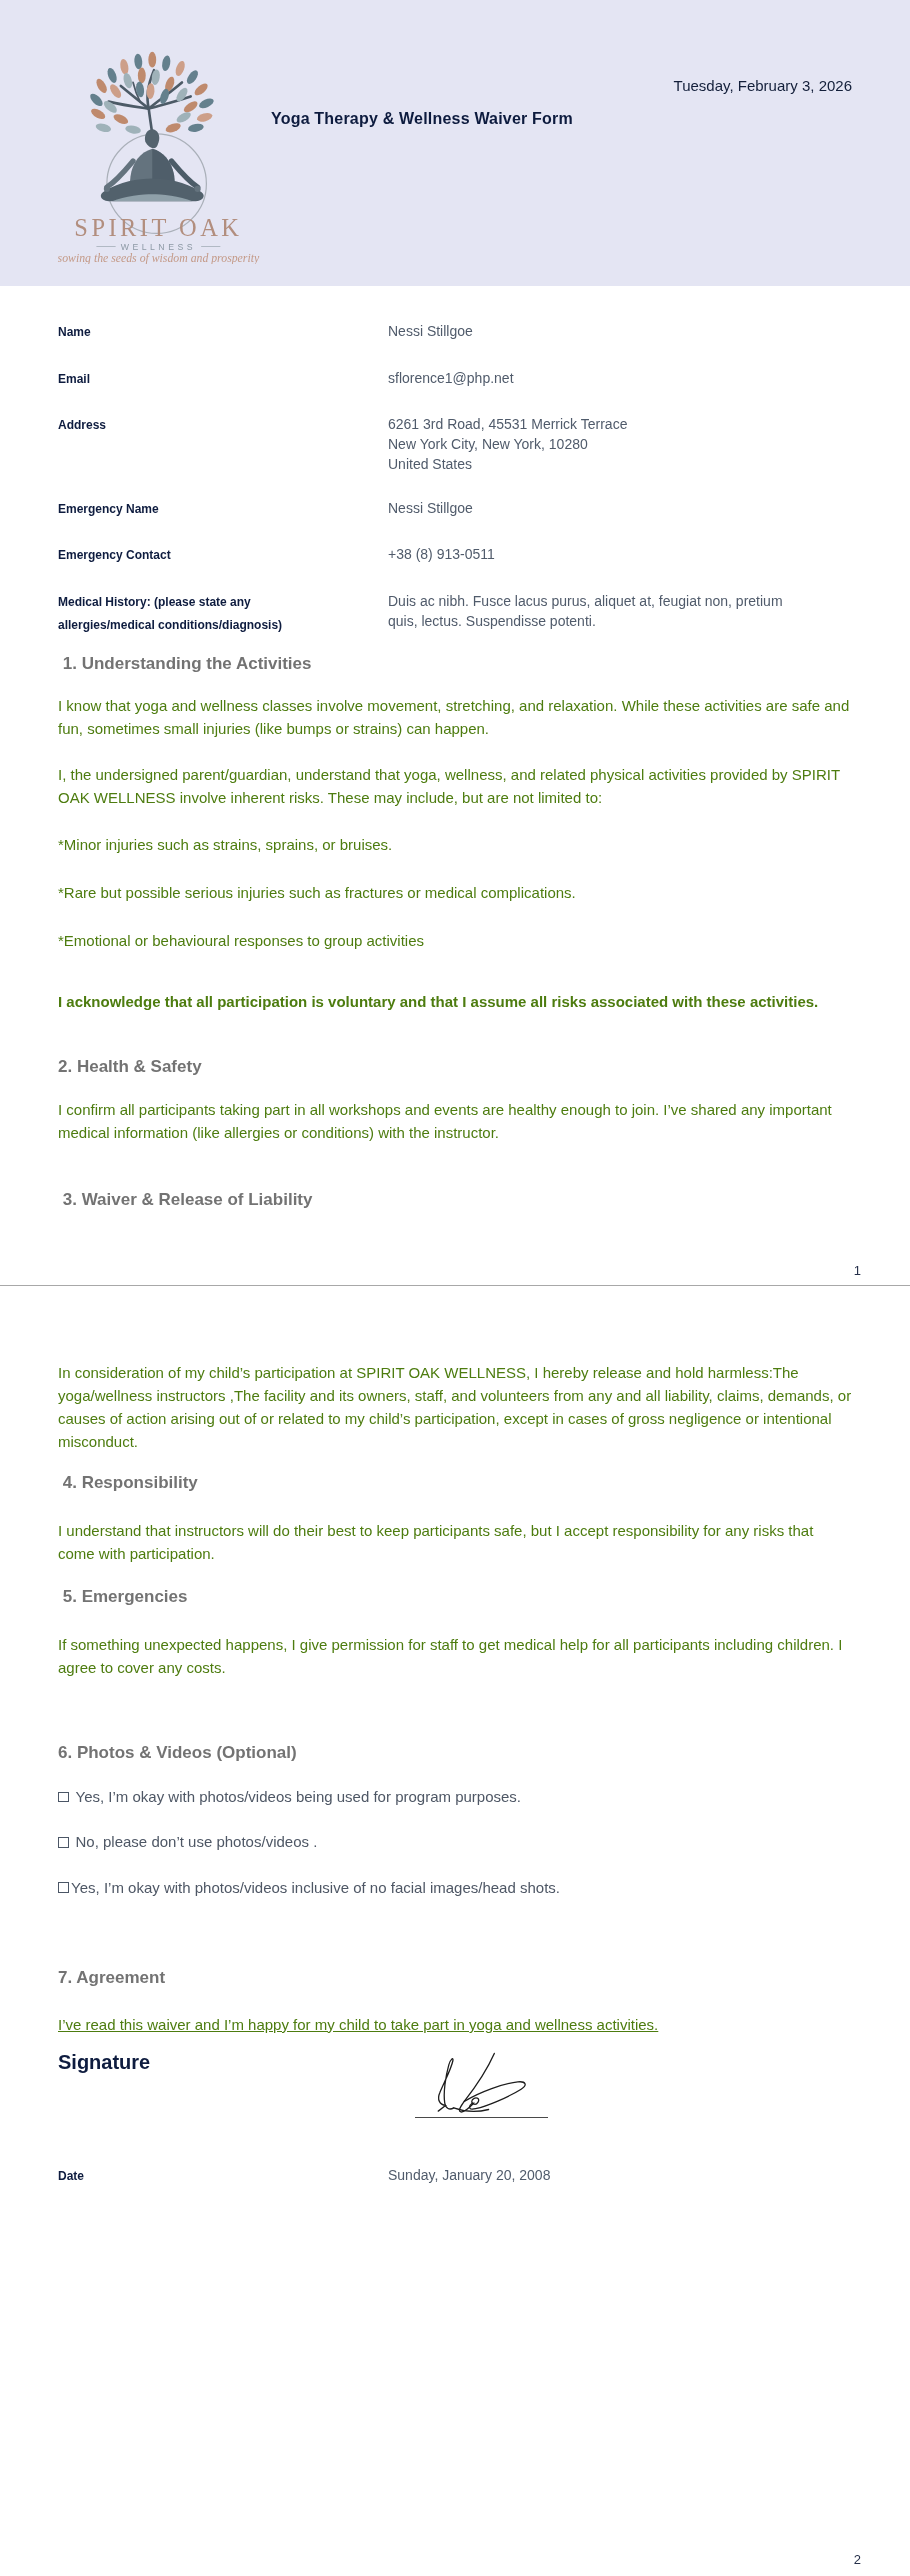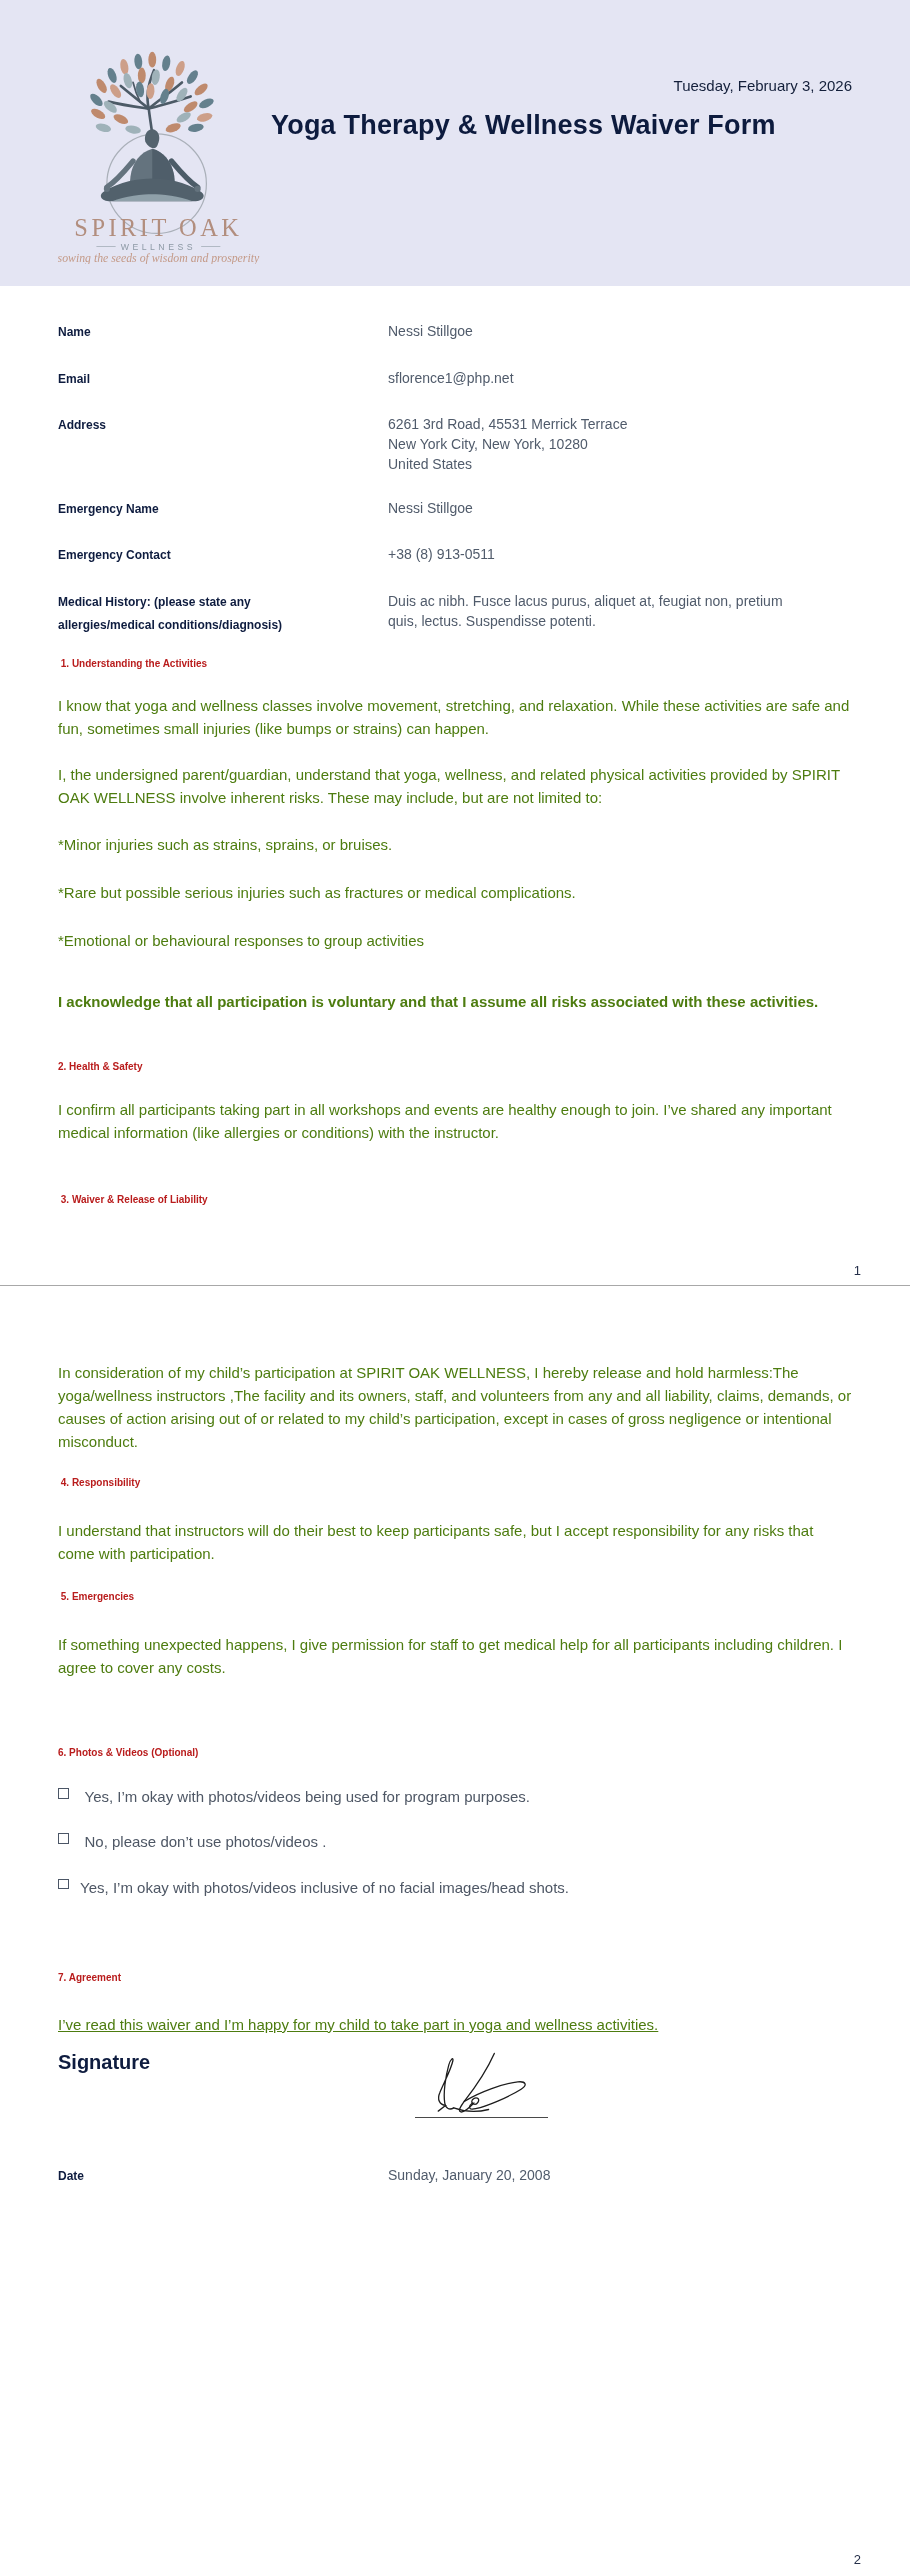--- a/index.html
+++ b/index.html
@@ -5,32 +5,32 @@
   html,body{margin:0;padding:0;background:#ffffff;}
   body{width:910px;font-family:"Liberation Sans","DejaVu Sans",sans-serif;-webkit-font-smoothing:antialiased;}
   .doc{width:910px;height:2576px;position:relative;background:#ffffff;overflow:hidden;}
   .page{position:relative;width:910px;box-sizing:border-box;overflow:hidden;background:#ffffff;}
   .page-1{height:1286px;border-bottom:1.7px solid #a8a8a8;}
   .page-2{height:1288px;}
   
   .header{position:relative;width:910px;height:286px;background:#e4e5f3;}
   .logo{position:absolute;left:58px;top:51px;width:206px;}
   .doc-date{position:absolute;top:77px;right:58px;font-size:15px;color:#131f3a;}
-  .doc-title{position:absolute;top:110px;left:271px;font-size:27px;font-weight:bold;color:#0d1b3e;letter-spacing:0.2px;}
+  .doc-title{position:absolute;top:110px;left:271px;font-size:16px;font-weight:bold;color:#0d1b3e;letter-spacing:0.2px;}
   
   .content{padding:35px 58px 0 58px;}
   .field-row{display:flex;margin-bottom:23.5px;}
   .field-label{width:330px;box-sizing:border-box;padding-right:54px;font-size:12px;font-weight:bold;line-height:23px;color:#0e1c3f;}
   .field-value{flex:1;max-width:410px;font-size:14px;line-height:20px;color:#505b6b;white-space:pre-line;}
   
-  .section-heading{font-size:10px;font-weight:bold;line-height:19px;color:#b91c1c;white-space:pre-wrap;margin:0;}
+  .section-heading{font-size:17px;font-weight:bold;line-height:19px;color:#737373;white-space:pre-wrap;margin:0;}
   .para{font-size:15px;line-height:23px;color:#4d7c0f;margin:0;max-width:797px;}
   .page-num{position:absolute;right:49px;bottom:7px;font-size:13px;color:#26304a;}
   
-  .checkbox-row{display:flex;height:18.3px;cursor:default;gap:9px;}
+  .checkbox-row{display:flex;align-items:center;height:18.3px;cursor:default;}
   .cbx{display:inline-block;width:10.5px;height:10.5px;border:1.4px solid #4b5666;box-sizing:border-box;margin-right:7px;flex:none;}
   .cbx.tight{margin-right:2.6px;}
   .checkbox-row .cb-label{font-size:15px;color:#4e5765;line-height:18.3px;}
   
   .sig-row{display:flex;margin-top:15px;}
   .sig-label{width:330px;box-sizing:border-box;padding-right:54px;font-size:20px;font-weight:bold;line-height:23px;color:#0e1c3f;}
   .sig-block{margin-left:27px;width:140px;}
   .sig-line{width:133px;border-top:1.4px solid #4a4a4a;margin-top:-1.7px;}
   .date-row{display:flex;margin-top:47px;}
 </style>

